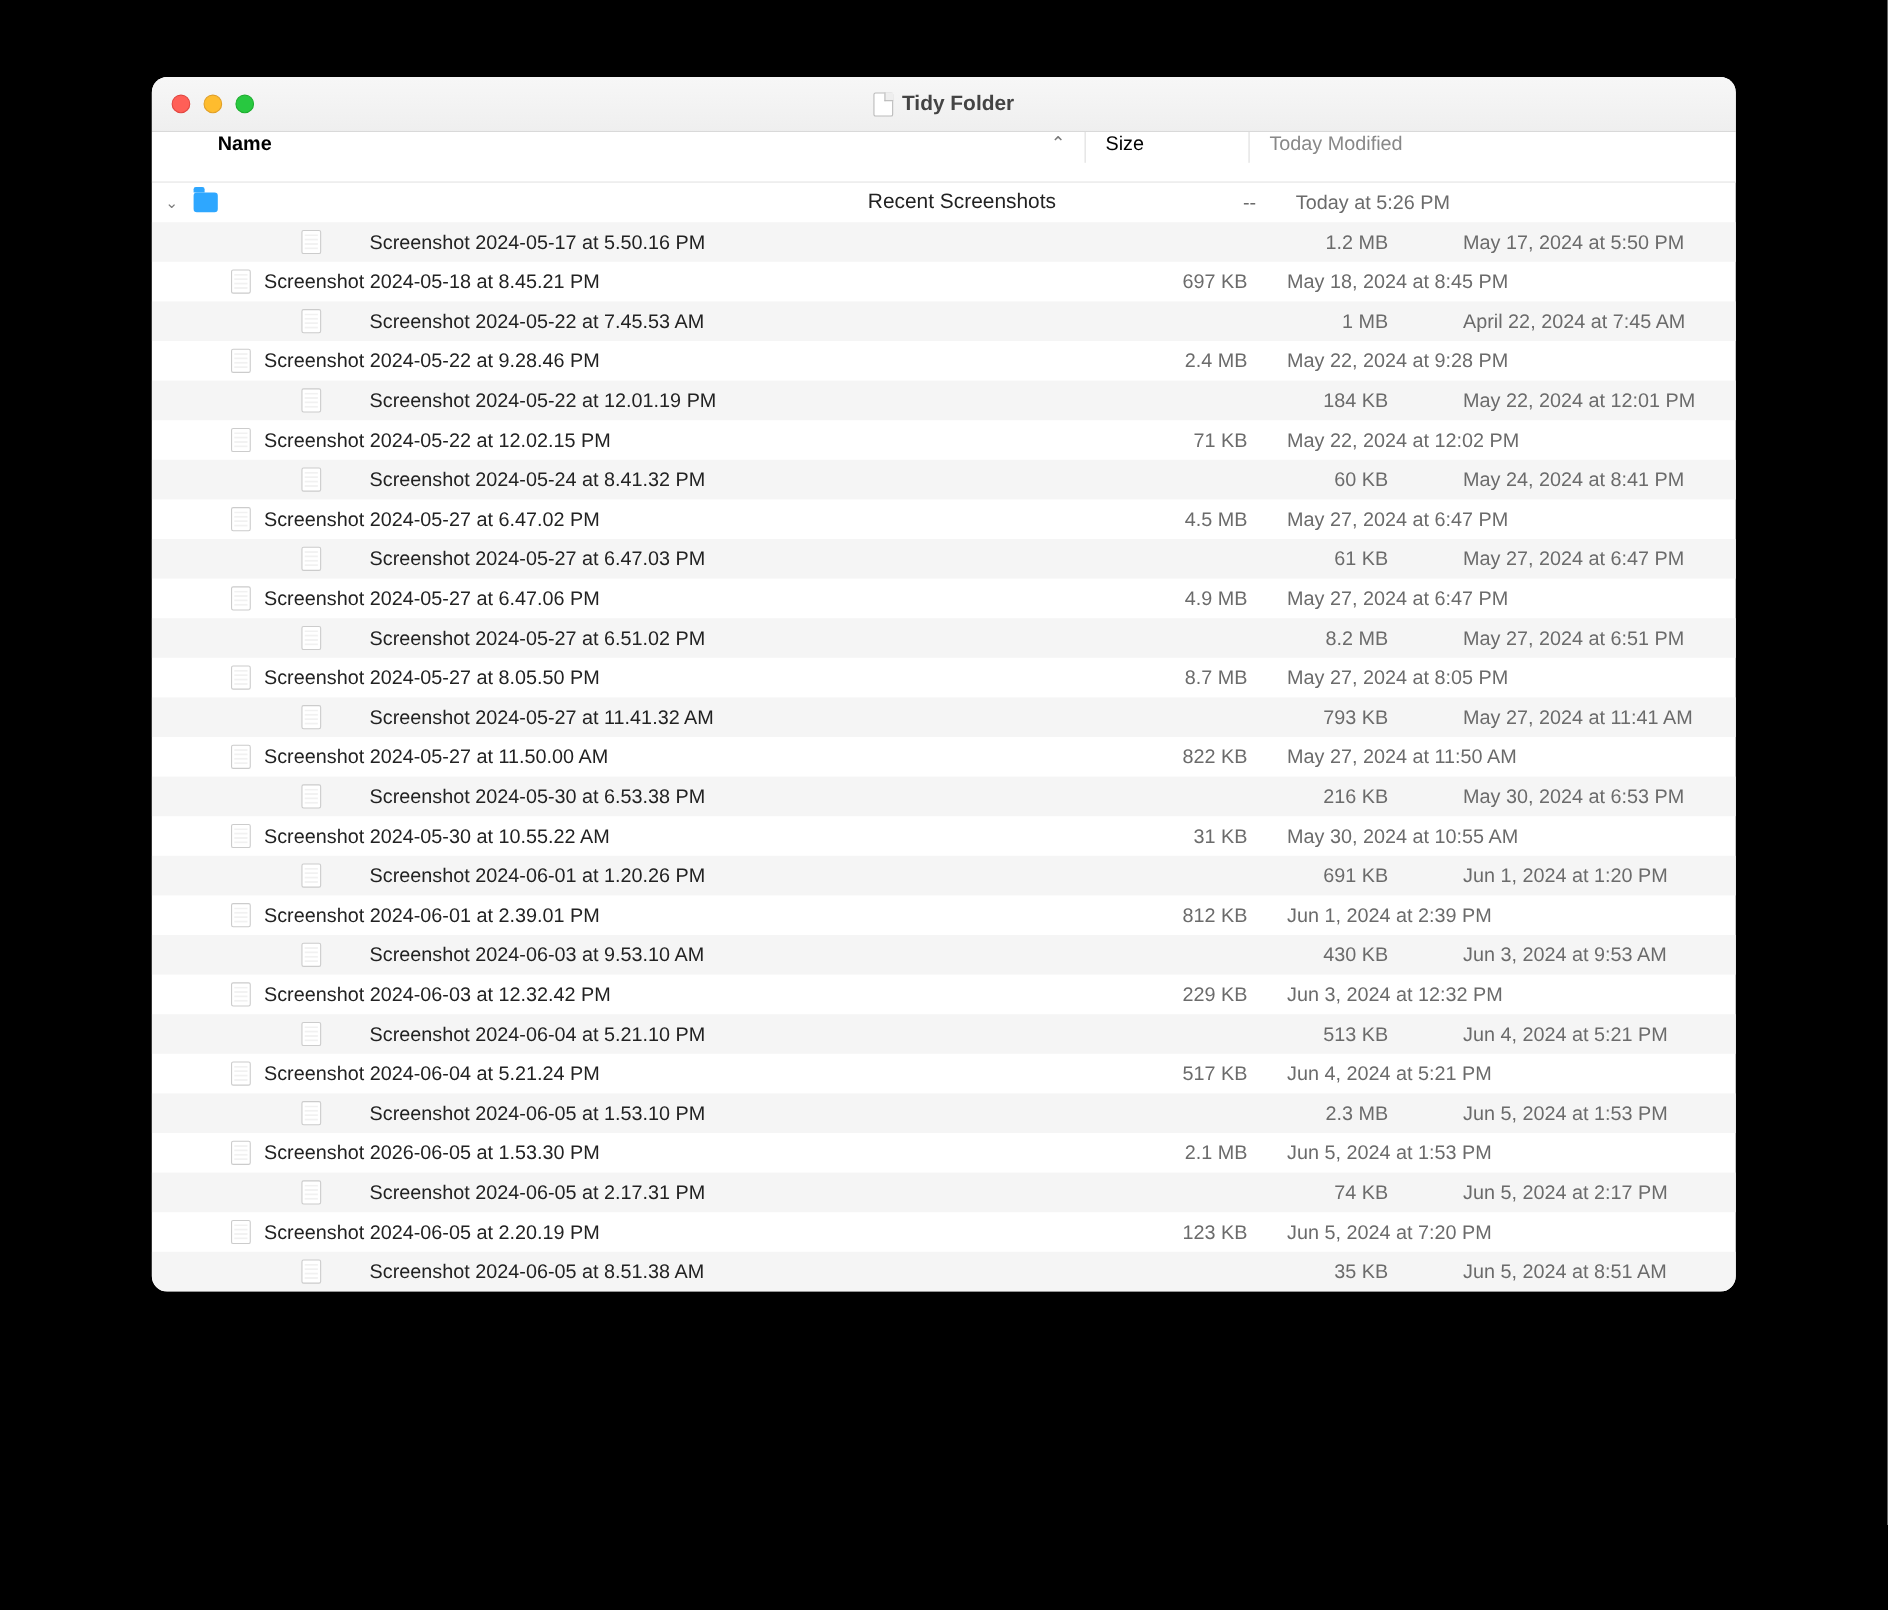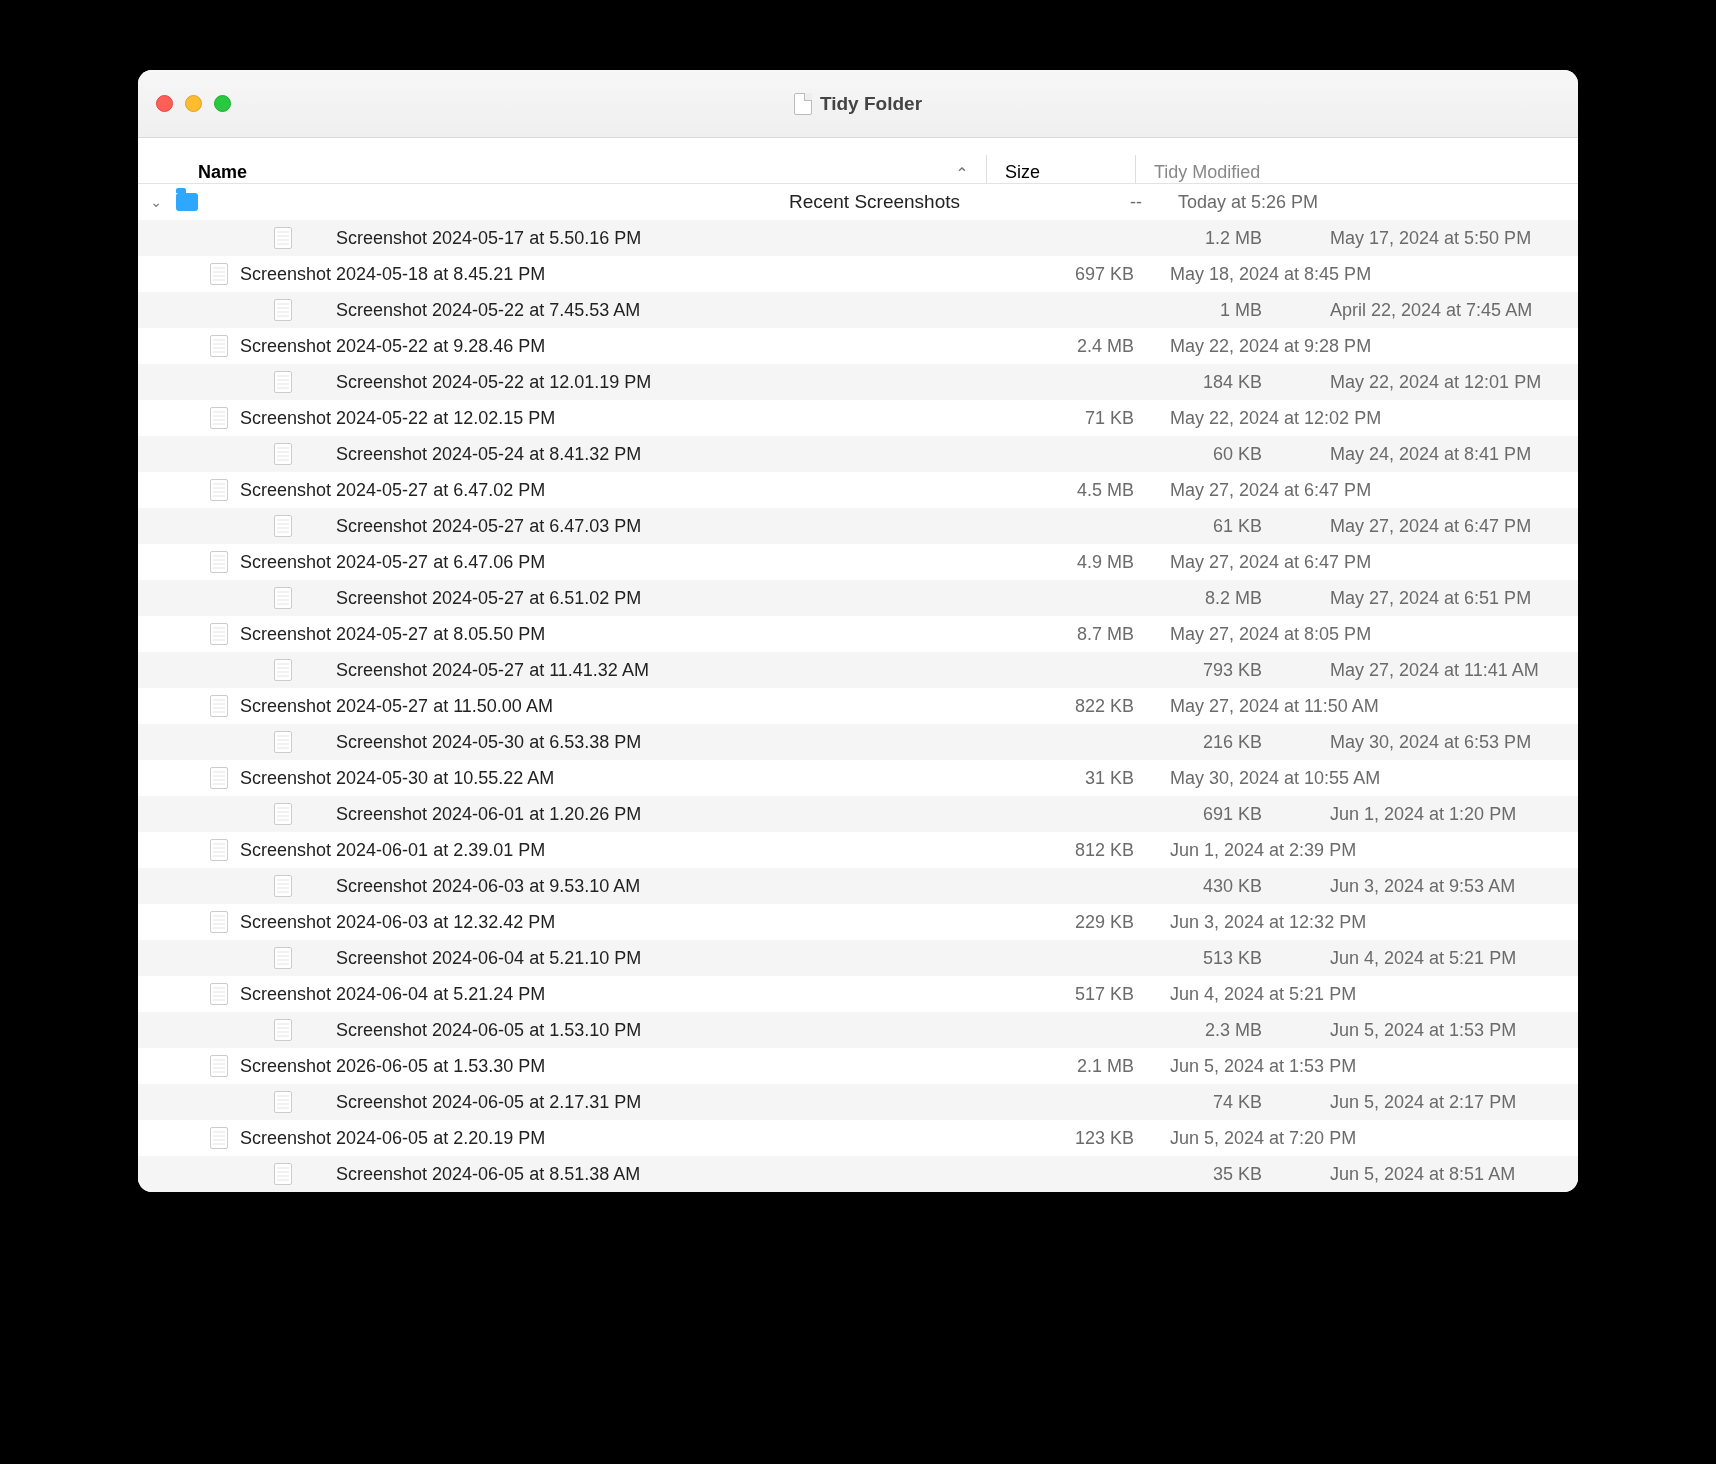--- a/index.html
+++ b/index.html
@@ -14,21 +14,21 @@
     padding-top: 70px;
   }
   .window {
     width: 1440px;
     background: #fff;
     border-radius: 14px;
     box-shadow: 0 30px 80px rgba(0,0,0,0.5);
     overflow: hidden;
   }
   .titlebar {
-    height: 68px;
+    height: 50px;
     background: linear-gradient(#f7f7f7, #efefef);
     border-bottom: 1px solid #d9d9d9;
     display: flex;
     align-items: center;
     position: relative;
   }
   .traffic-lights {
     display: flex;
     gap: 12px;
     margin-left: 18px;
@@ -59,21 +59,21 @@
     right:-1px; top:-1px;
     width:7px; height:7px;
     background:#eee;
     border-left:1px solid #bbb;
     border-bottom:1px solid #bbb;
   }
   .title-text { font-size: 19px; font-weight: 600; color:#444; }
   .columns-header {
     height: 46px;
     display: flex;
-    align-items: flex-end;
+    align-items: flex-start;
     border-bottom: 1px solid #e3e3e3;
     font-size: 18px;
     color: #444;
     background:#fff;
   }
   .col-name { flex: 0 0 800px; padding-left: 60px; font-weight:600; color:#000;}
   .sort-arrow { flex: 0 0 48px; text-align:center; color:#777; font-size:16px;}
   .col-sep { width:1px; height:28px; background:#ddd;}
   .col-size { flex: 0 0 148px; padding-left:18px; color:#000000;}
   .col-date { flex: 1; padding-left:18px; color:#888;}
@@ -144,21 +144,21 @@
       <span class="title-text">Tidy Folder</span>
     </div>
   </div>
 
   <div class="columns-header">
     <div class="col-name">Name</div>
     <div class="sort-arrow">⌃</div>
     <div class="col-sep"></div>
     <div class="col-size">Size</div>
     <div class="col-sep"></div>
-    <div class="col-date">Tidy Modified</div>
+    <div class="col-date">Today Modified</div>
   </div>
 
   <div class="list" id="list">
       <div class="row folder">
         <span class="disclosure">⌄</span>
         <span class="icon">
           <span class="folder-icon"></span>
         </span>
         <span class="name">Recent Screenshots</span>
         <span class="size">--</span>

